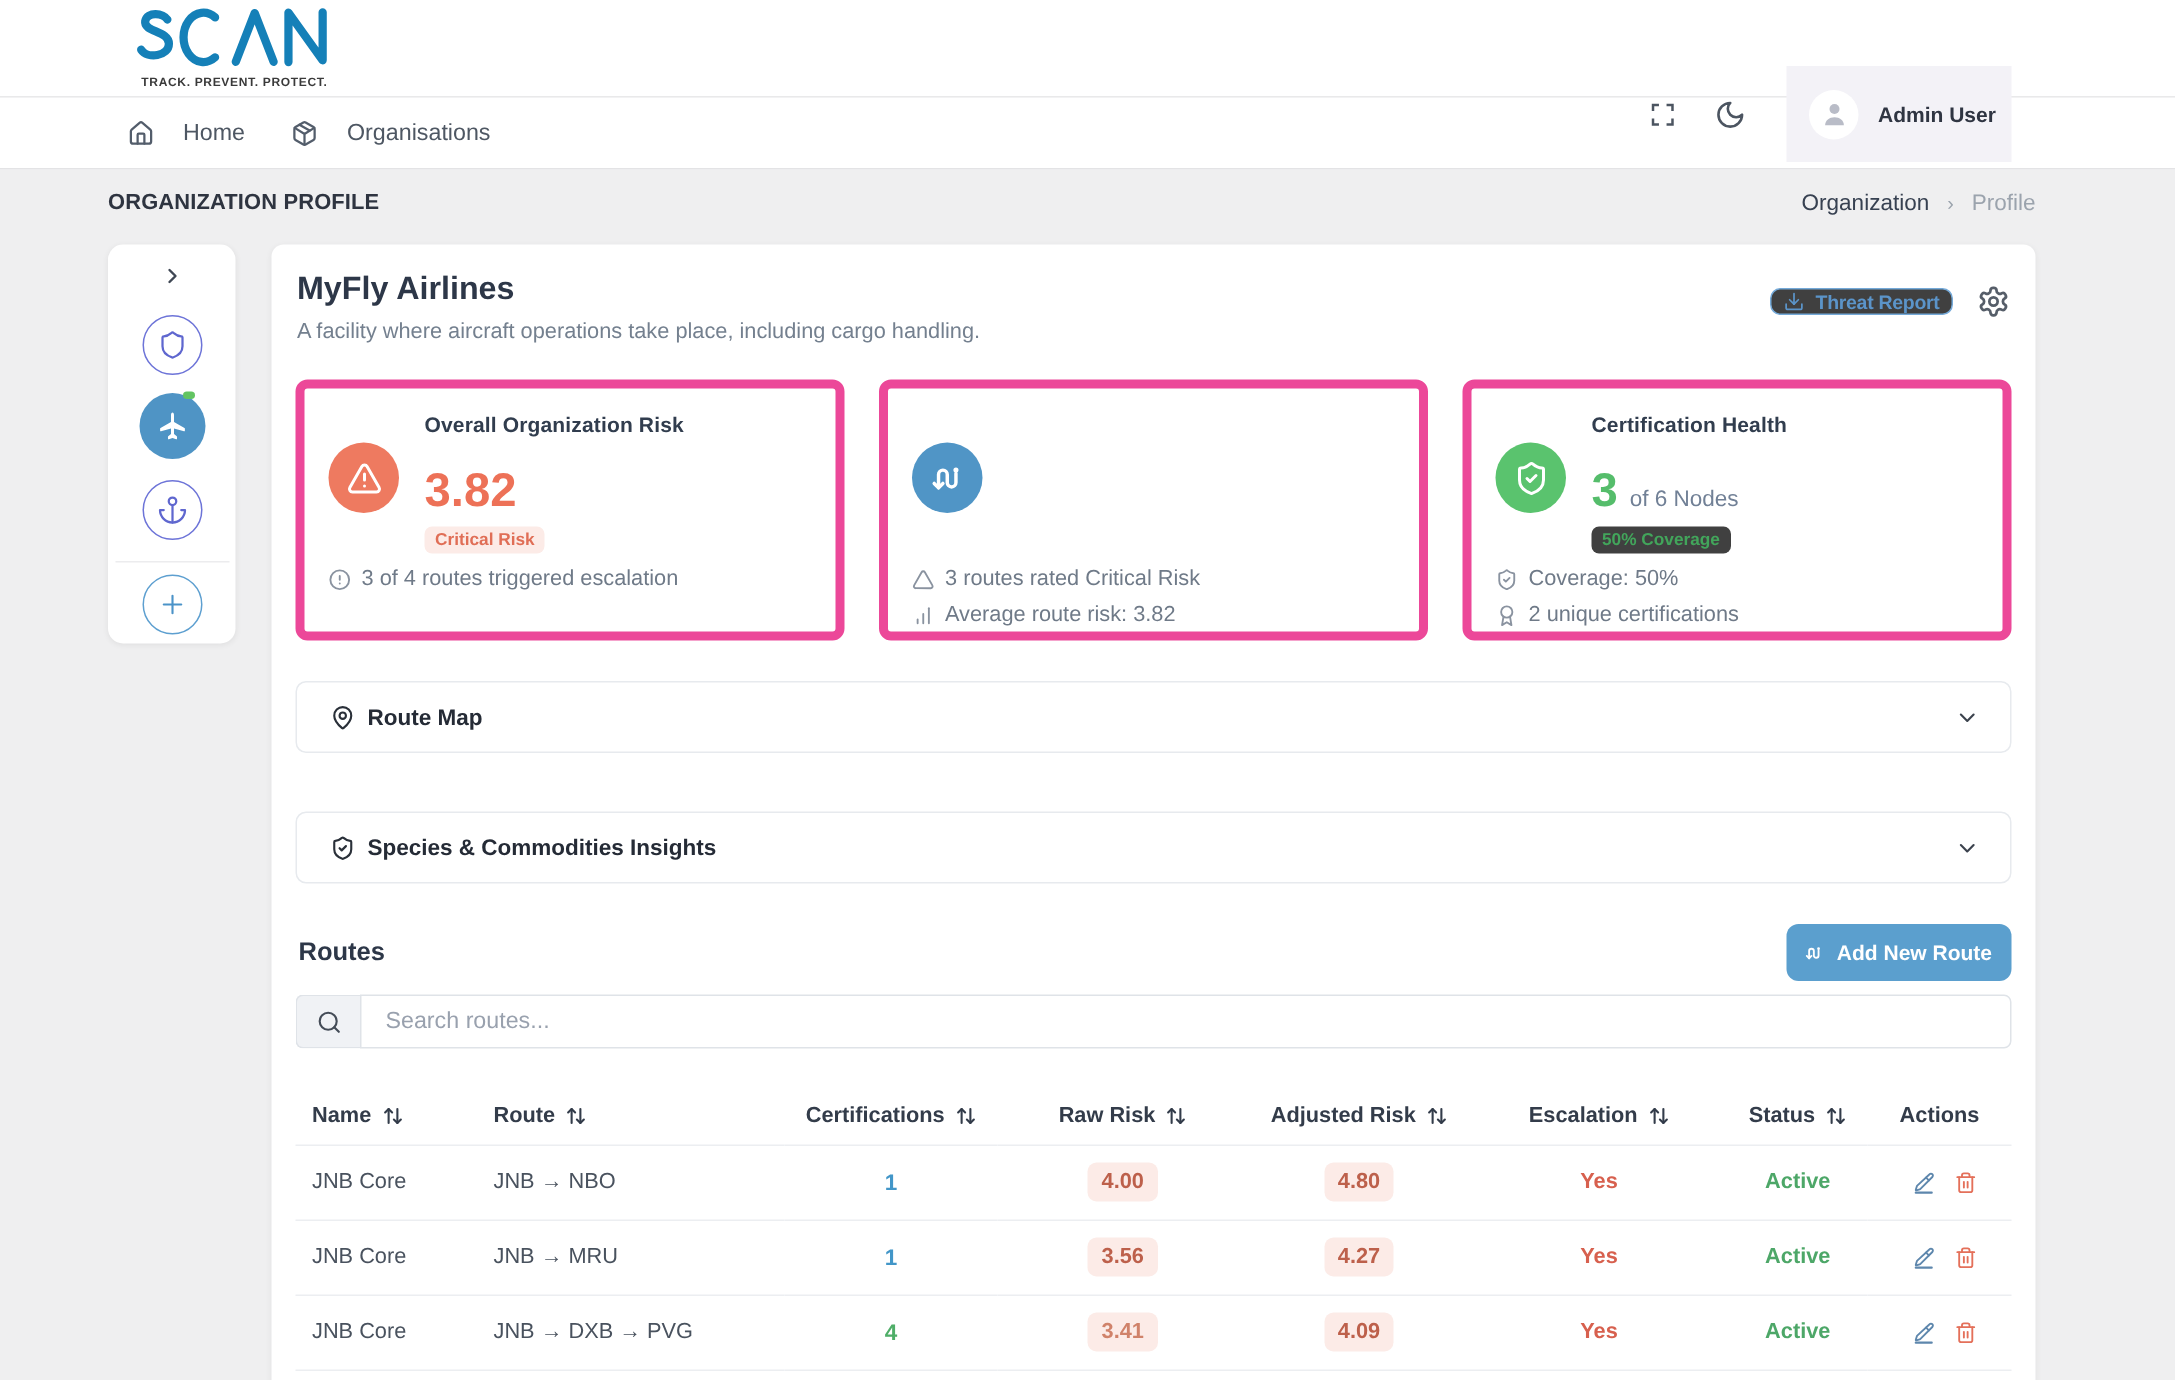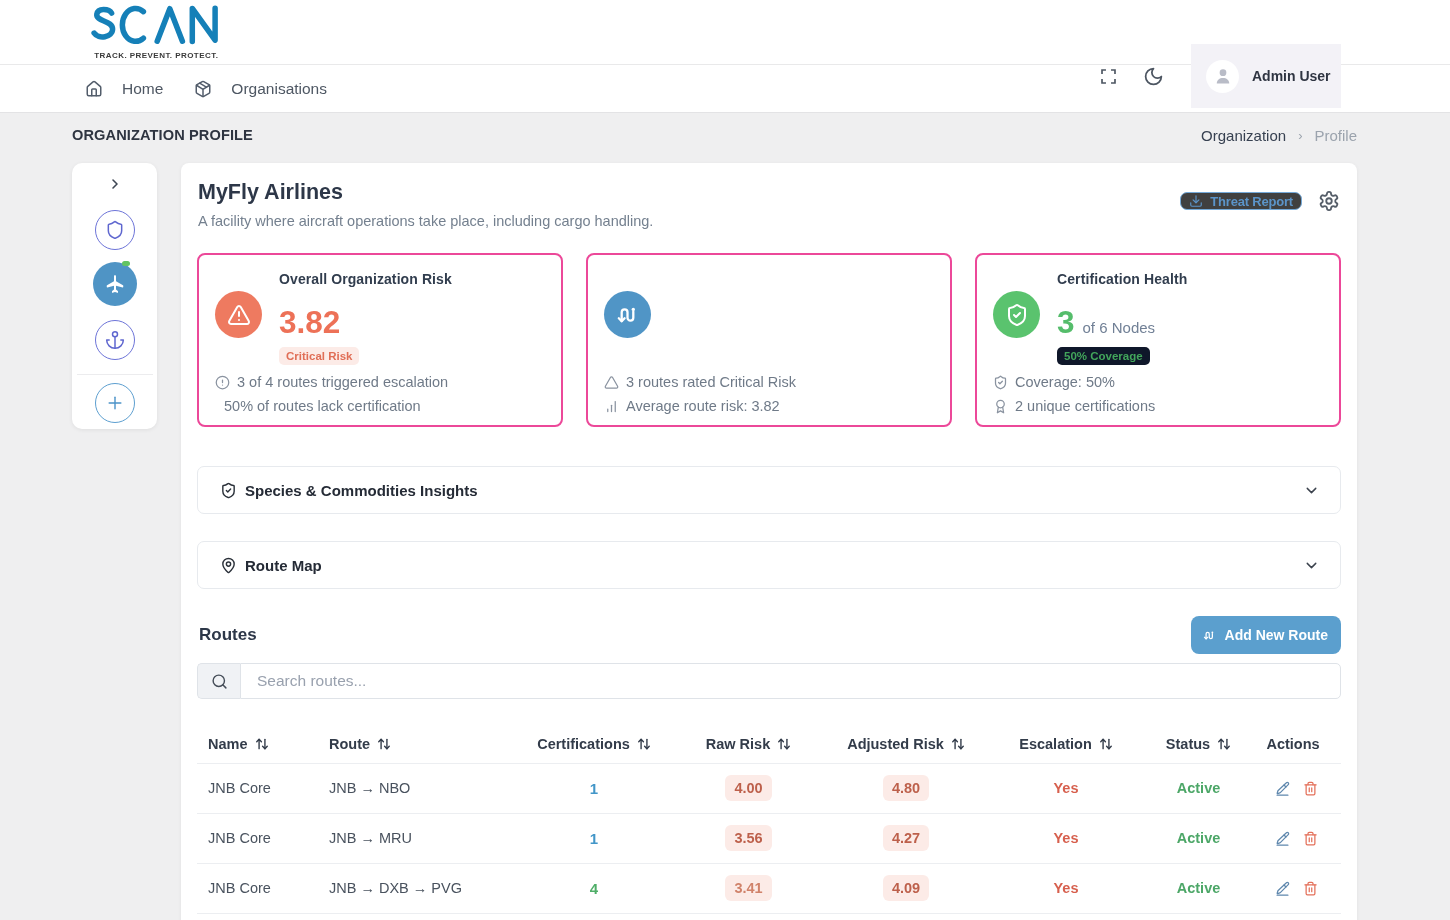--- a/index.html
+++ b/index.html
@@ -47,37 +47,37 @@
 .cardhead { position:relative; padding:1px 0 0 1px; }
 .cardhead h1 { font-size:21.5px; font-weight:bold; color:#2d3748; }
 .cardhead p { font-size:14.5px; color:#74808f; margin-top:8px; }
 .headbtns { position:absolute; right:0; top:11px; display:flex; align-items:center; }
 .threat { display:flex; align-items:center; border:1px solid #74a9d8; color:#5b94c9; background:#404040; border-radius:7px; height:18px; padding:0 8px; font-size:13px; letter-spacing:-0.2px; font-weight:bold; font-family:inherit; }
 .threat svg { margin-right:7px; }
 .gearbtn { color:#565e69; margin-left:16px; margin-right:1px; }
 
 
 .stats { display:flex; gap:23px; margin-top:24px; }
-.scard { flex:1; border:2px solid #ec4899; border-radius:8px; height:174px; position:relative; padding:14px 16px 0 16px; }
+.scard { flex:1; border:6px solid #ec4899; border-radius:8px; height:174px; position:relative; padding:14px 16px 0 16px; }
 .scirc { position:absolute; left:16px; top:36px; width:47px; height:47px; border-radius:50%; display:flex; align-items:center; justify-content:center; color:#fff; }
 .sc-red { background:#ee7a60; }
 .sc-blue { background:#5095c6; }
 .sc-green { background:#5ac36e; }
 .sbody { margin-left:64px; }
 .stitle { font-size:14px; font-weight:bold; color:#313d4e; padding-top:2px; letter-spacing:.1px; }
 .snum { display:flex; align-items:baseline; margin-top:17px; height:37px; }
 .bignum { font-size:31.5px; font-weight:bold; }
 .n-red { color:#ed7157; }
 .n-blue { color:#4a94c8; }
 .n-green { color:#55bd6b; }
 .sub { font-size:15px; color:#718096; margin-left:8px; }
 .badge { display:block; width:fit-content; margin-top:6px; font-size:11.5px; font-weight:bold; border-radius:5px; padding:3px 7px; }
 .b-red { background:#fcebe7; color:#e06e56; }
 .b-blue { background:#e4edf5; color:#39658c; }
-.b-green { background:#0f172a; color:#42a55b; }
+.b-green { background:#404040; color:#42a55b; }
 .sline { display:flex; align-items:center; font-size:14.5px; color:#6f7a88; margin-top:0; }
 .sline svg { color:#8a93a0; margin-right:7px; flex:none; }
 .slines { position:absolute; left:16px; right:10px; top:119px; }
 .sline + .sline { margin-top:8px; }
 .noicon { padding-left:9px; }
 
 
 .accord { margin-top:39px; border:1px solid #e7eaee; border-radius:7px; height:48px; display:flex; align-items:center; padding:0 20px 0 22px; }
 .accord .ttl { font-size:15px; font-weight:bold; color:#252b36; margin-left:8px; }
 .accord .chev { margin-left:auto; color:#3c434e; }
@@ -247,21 +247,20 @@
             <span class="bignum n-red">3.82</span>
           </div>
         <span class="badge b-red">Critical Risk</span>
       </div>
       <div class="slines">
         <div class="sline"><svg width="15" height="15" viewBox="0 0 24 24" fill="none" stroke="currentColor" stroke-width="2" stroke-linecap="round" stroke-linejoin="round">
               <circle cx="12" cy="12" r="10"></circle>
               <path d="M12 8v4"></path>
               <path d="M12 16h.01"></path>
             </svg>3 of 4 routes triggered escalation</div>
-        <div class="sline noicon">50% of routes lack certification</div>
       </div>
     </div>
     <div class="scard">
       <div class="scirc sc-blue">
           <svg width="24" height="24" viewBox="0 0 24 24" fill="none" stroke="currentColor" stroke-width="2.3" stroke-linecap="round" stroke-linejoin="round">
             <circle cx="17.3" cy="6.4" r="1.7" fill="currentColor" stroke="none"></circle>
             <path d="M17.3 8.6v6.1a2.9 2.9 0 0 1-5.8 0V9.3a2.9 2.9 0 0 0-5.8 0v8.9"></path>
             <path d="m2.8 15.3 2.9 2.9 2.9-2.9"></path>
           </svg>
         </div>
@@ -297,37 +296,37 @@
               <path d="m9 12 2 2 4-4"></path>
             </svg>Coverage: 50%</div>
         <div class="sline"><svg width="15" height="15" viewBox="0 0 24 24" fill="none" stroke="currentColor" stroke-width="2" stroke-linecap="round" stroke-linejoin="round">
               <circle cx="12" cy="8" r="6"></circle>
               <path d="M15.477 12.89 17 22l-5-3-5 3 1.523-9.11"></path>
             </svg>2 unique certifications</div>
       </div>
     </div>
   </div>
 
+  <div class="accord second">
+    <svg class="aicon" width="17" height="17" viewBox="0 0 24 24" fill="none" stroke="currentColor" stroke-width="2" stroke-linecap="round" stroke-linejoin="round">
+        <path d="M20 10c0 4.993-5.539 10.193-7.399 11.799a1 1 0 0 1-1.202 0C9.539 20.193 4 14.993 4 10a8 8 0 0 1 16 0"></path>
+        <circle cx="12" cy="10" r="3"></circle>
+      </svg>
+    <span class="ttl">Route Map</span>
+    <svg class="chev" width="17" height="17" viewBox="0 0 24 24" fill="none" stroke="currentColor" stroke-width="2" stroke-linecap="round" stroke-linejoin="round">
+        <path d="m6 9 6 6 6-6"></path>
+      </svg>
+  </div>
+
   <div class="accord">
     <svg class="aicon" width="17" height="17" viewBox="0 0 24 24" fill="none" stroke="currentColor" stroke-width="2" stroke-linecap="round" stroke-linejoin="round">
         <path d="M20 13c0 5-3.5 7.5-7.66 8.95a1 1 0 0 1-.67-.01C7.5 20.5 4 18 4 13V6a1 1 0 0 1 1-1c2 0 4.5-1.2 6.24-2.72a1 1 0 0 1 1.52 0C14.51 3.81 17 5 19 5a1 1 0 0 1 1 1z"></path>
         <path d="m9 12 2 2 4-4"></path>
       </svg>
     <span class="ttl">Species &amp; Commodities Insights</span>
-    <svg class="chev" width="17" height="17" viewBox="0 0 24 24" fill="none" stroke="currentColor" stroke-width="2" stroke-linecap="round" stroke-linejoin="round">
-        <path d="m6 9 6 6 6-6"></path>
-      </svg>
-  </div>
-
-  <div class="accord second">
-    <svg class="aicon" width="17" height="17" viewBox="0 0 24 24" fill="none" stroke="currentColor" stroke-width="2" stroke-linecap="round" stroke-linejoin="round">
-        <path d="M20 10c0 4.993-5.539 10.193-7.399 11.799a1 1 0 0 1-1.202 0C9.539 20.193 4 14.993 4 10a8 8 0 0 1 16 0"></path>
-        <circle cx="12" cy="10" r="3"></circle>
-      </svg>
-    <span class="ttl">Route Map</span>
     <svg class="chev" width="17" height="17" viewBox="0 0 24 24" fill="none" stroke="currentColor" stroke-width="2" stroke-linecap="round" stroke-linejoin="round">
         <path d="m6 9 6 6 6-6"></path>
       </svg>
   </div>
 
   <div class="routeshead">
     <h2>Routes</h2>
     <button class="addbtn"><svg width="13" height="13" viewBox="0 0 24 24" fill="none" stroke="currentColor" stroke-width="2.3" stroke-linecap="round" stroke-linejoin="round">
           <circle cx="17.3" cy="6.4" r="1.7" fill="currentColor" stroke="none"></circle>
           <path d="M17.3 8.6v6.1a2.9 2.9 0 0 1-5.8 0V9.3a2.9 2.9 0 0 0-5.8 0v8.9"></path>

